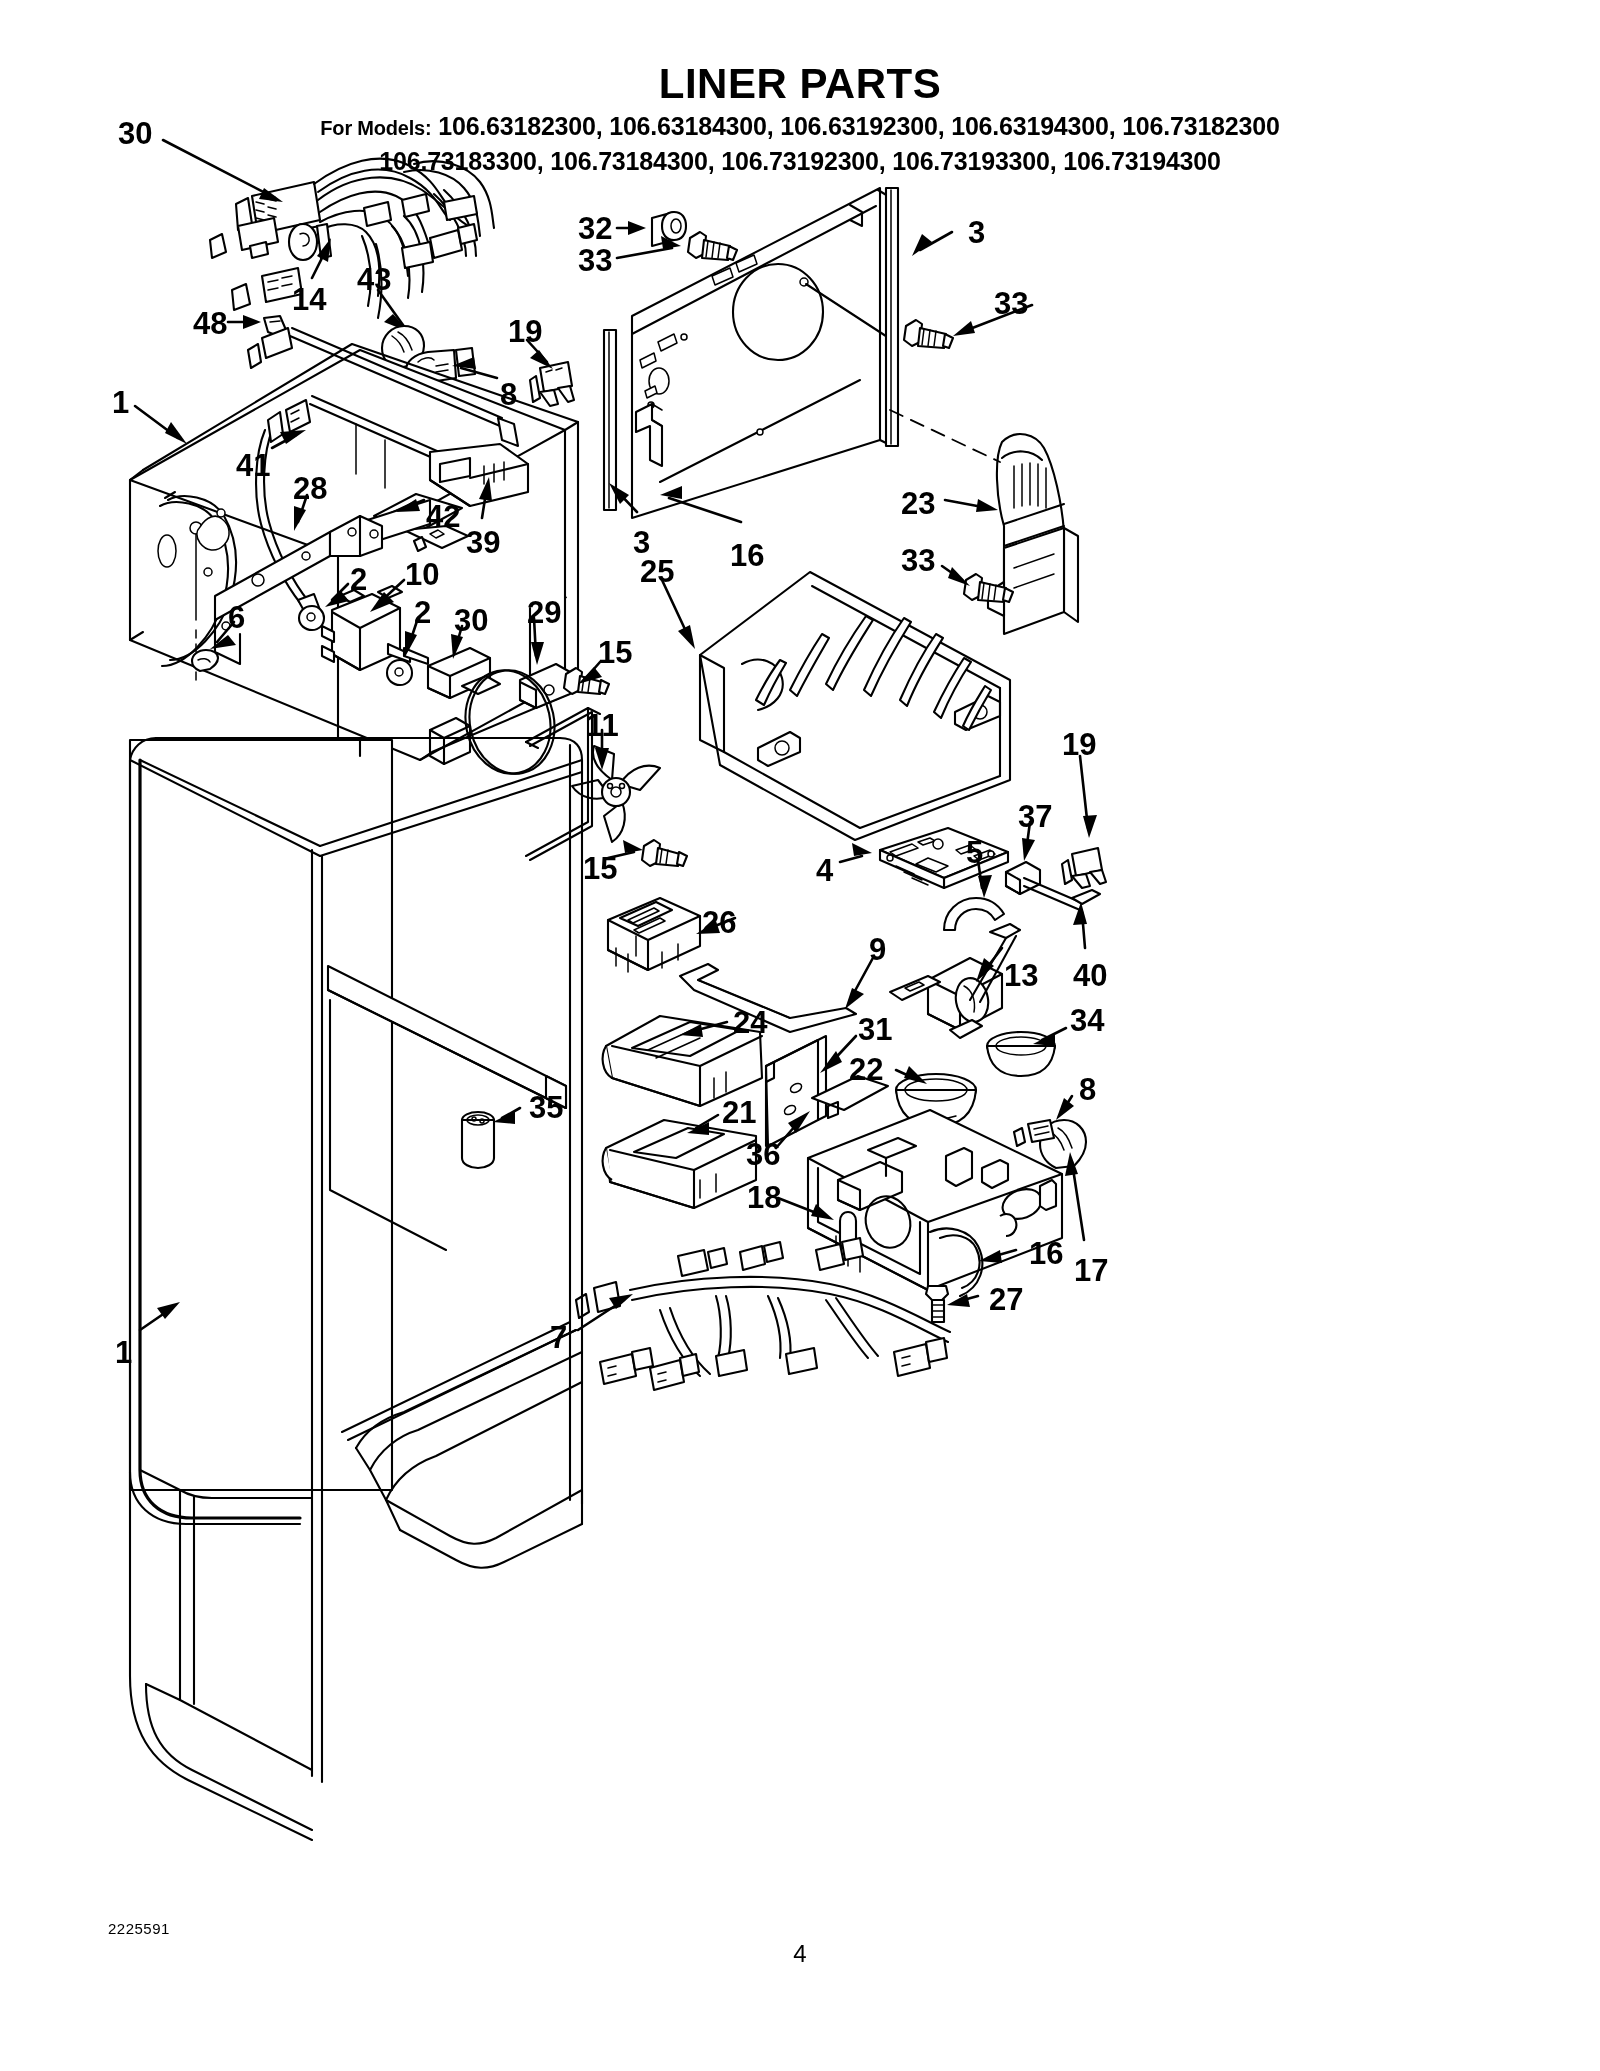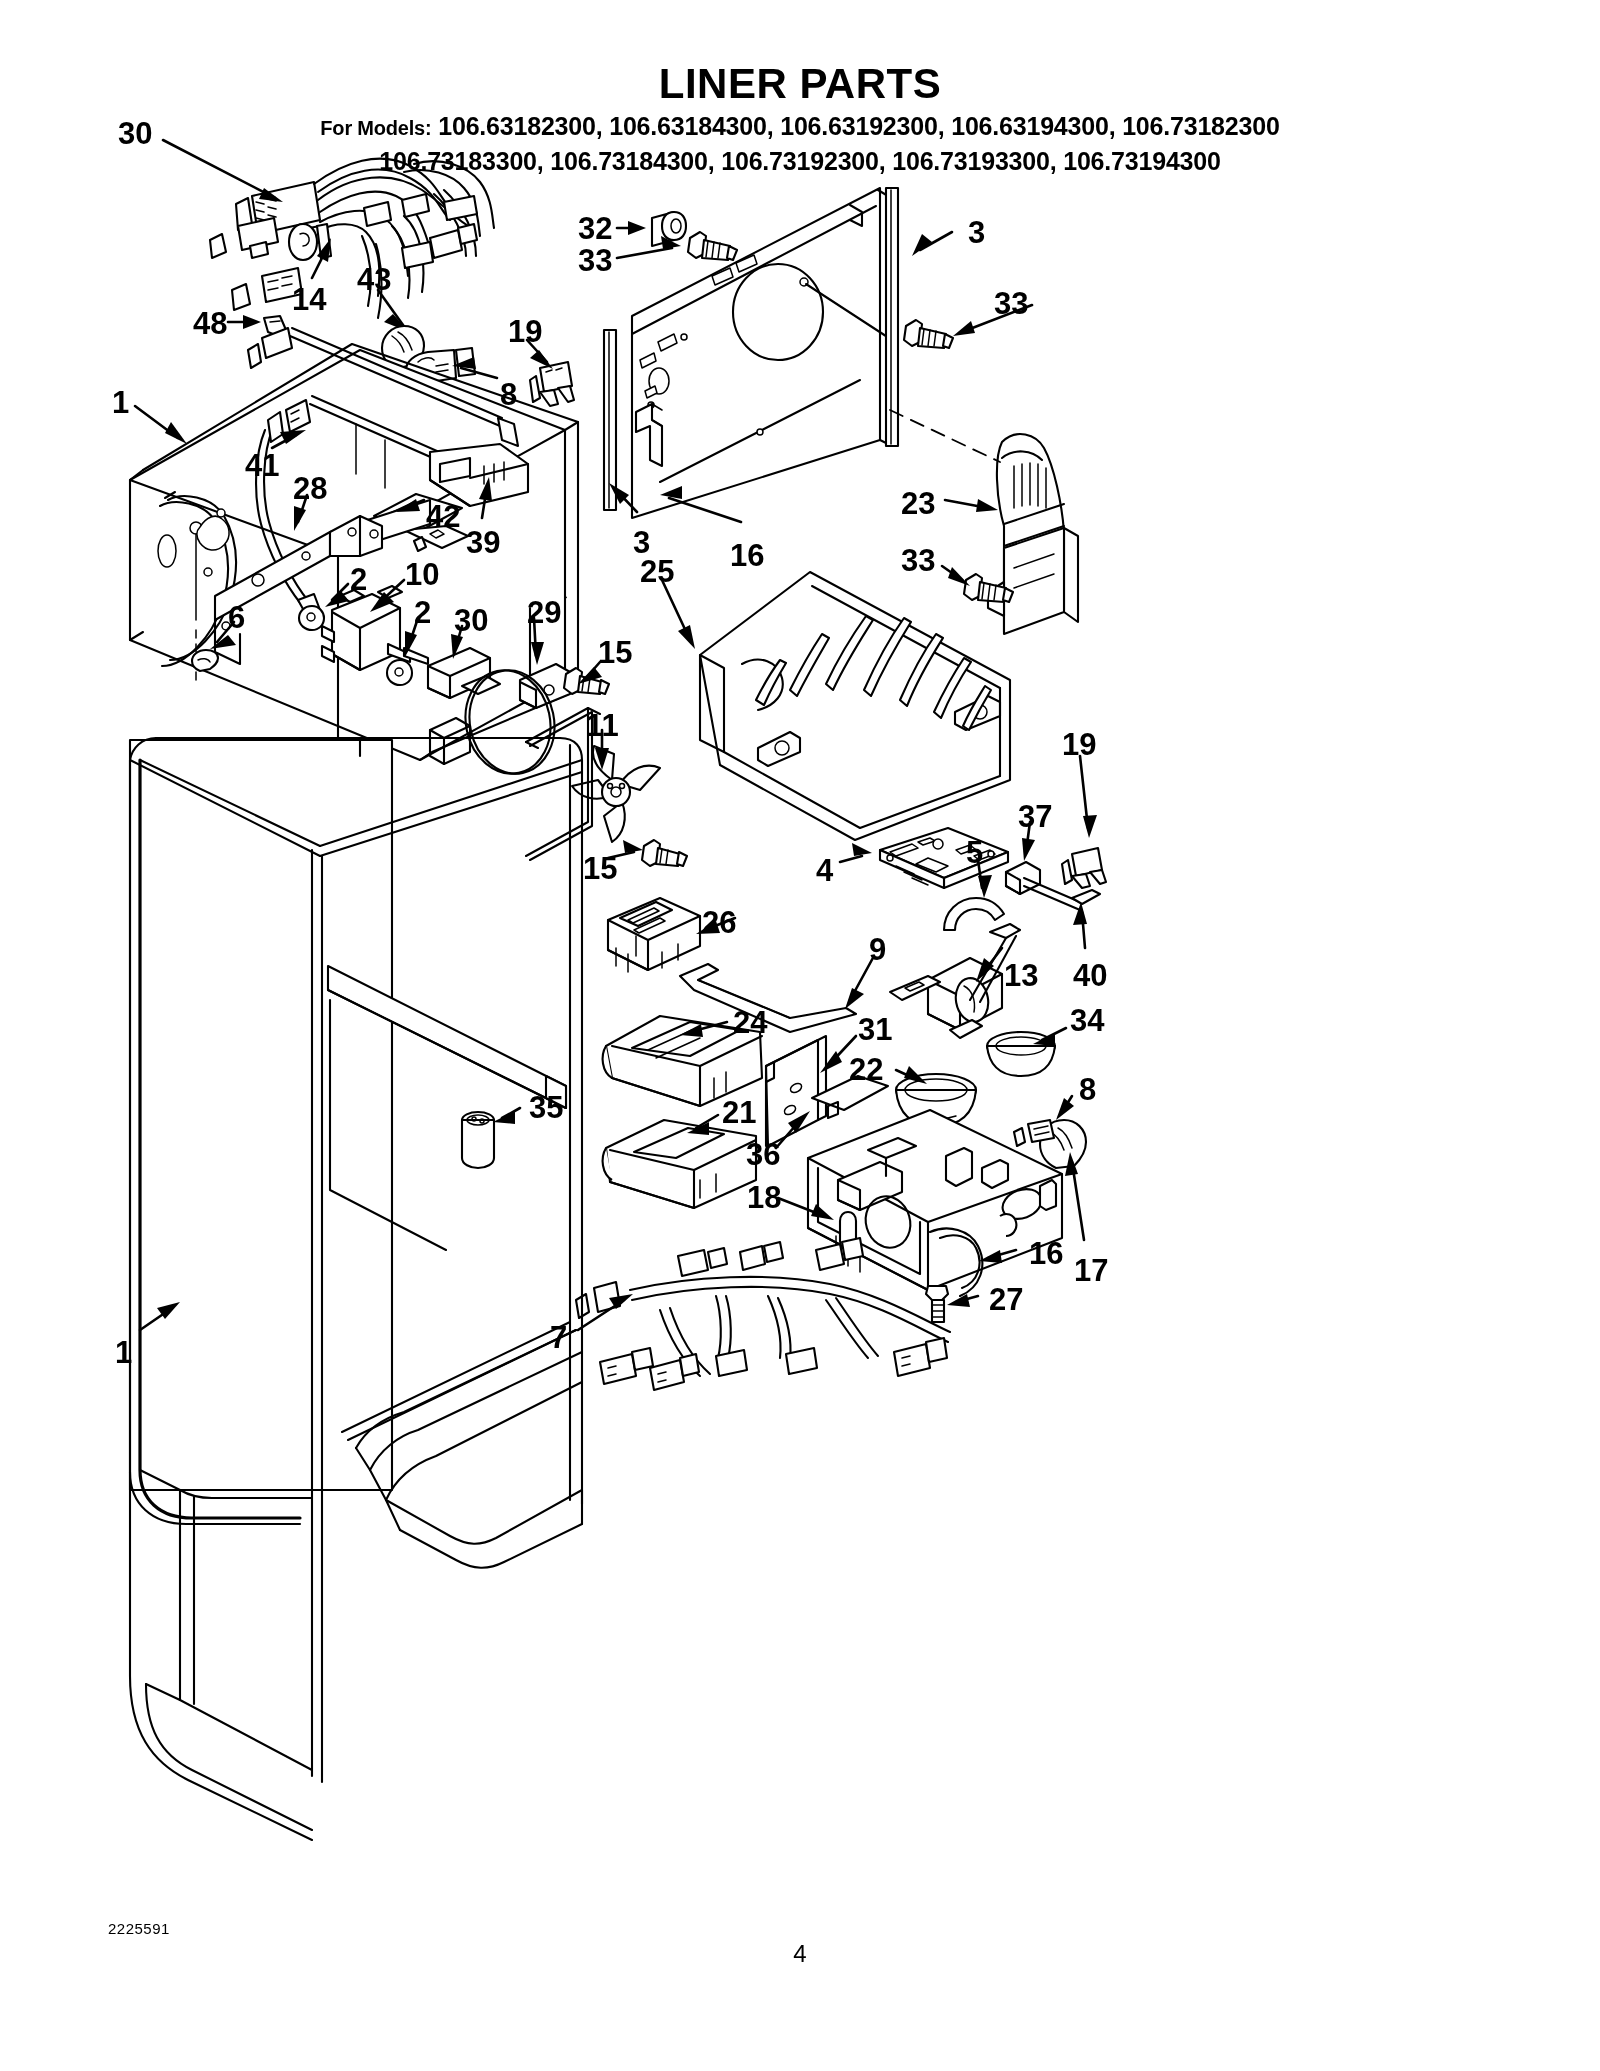--- a/index.html
+++ b/index.html
@@ -830,21 +830,21 @@
   <div class="callout" style="left:578px;  top:245px;">33</div>
   <div class="callout" style="left:968px;  top:217px;">3</div>
   <div class="callout" style="left:994px;  top:288px;">33</div>
   <div class="callout" style="left:292px;  top:284px;">14</div>
   <div class="callout" style="left:357px;  top:264px;text-align:right;">43</div>
   <div class="callout" style="left:508px;  top:316px;">19</div>
   <div class="callout" style="left:193px;  top:308px;">48</div>
   <div class="callout" style="left:500px;  top:379px;">8</div>
   <div class="callout" style="left:112px;  top:387px;">1</div>
   <div class="callout" style="left:901px;  top:488px;">23</div>
-  <div class="callout" style="left:236px;  top:450px;margin-left:9px;">41</div>
+  <div class="callout" style="left:236px;  top:450px;">41</div>
   <div class="callout" style="left:293px;  top:473px;">28</div>
   <div class="callout" style="left:426px;  top:501px;">42</div>
   <div class="callout" style="left:466px;  top:527px;">39</div>
   <div class="callout" style="left:901px;  top:545px;">33</div>
   <div class="callout" style="left:633px;  top:527px;">3</div>
   <div class="callout" style="left:730px;  top:540px;">16</div>
   <div class="callout" style="left:640px;  top:556px;">25</div>
   <div class="callout" style="left:350px;  top:564px;">2</div>
   <div class="callout" style="left:405px;  top:559px;">10</div>
   <div class="callout" style="left:228px;  top:602px;">6</div>

